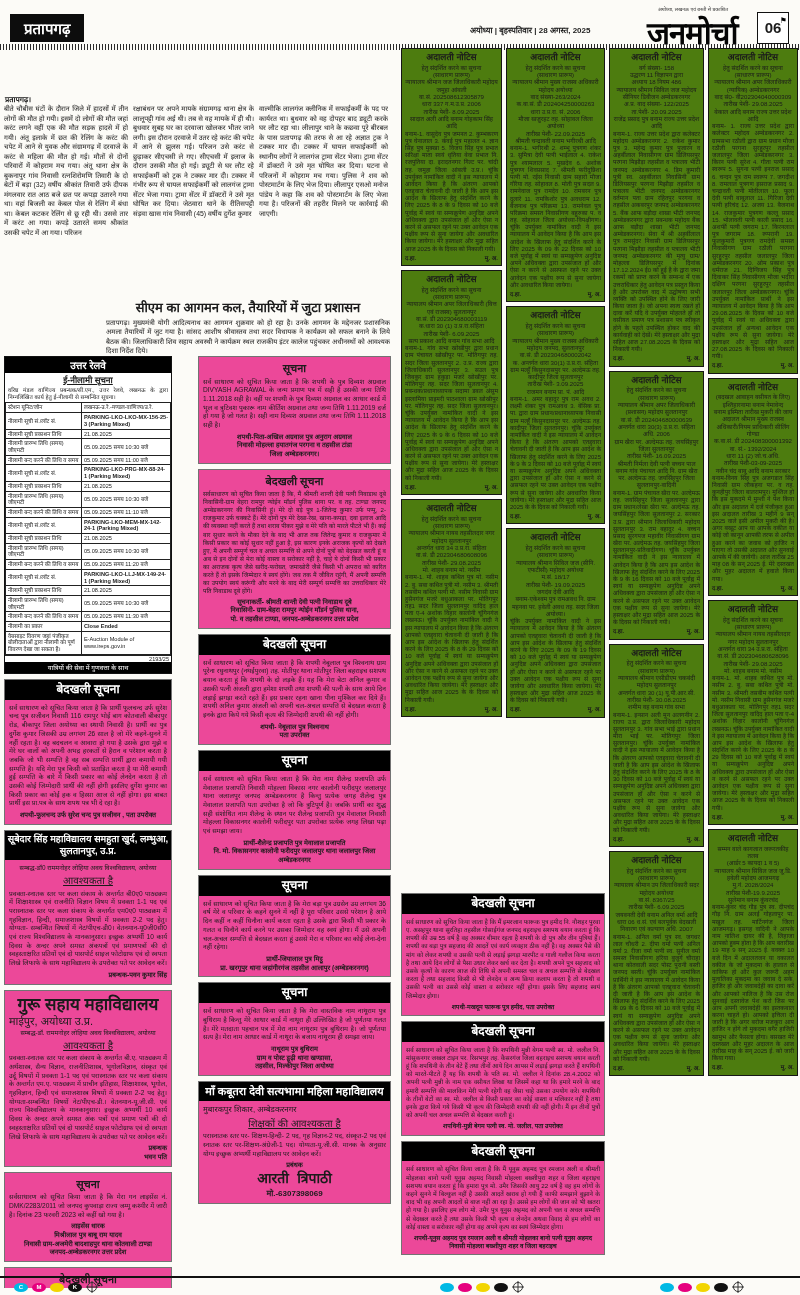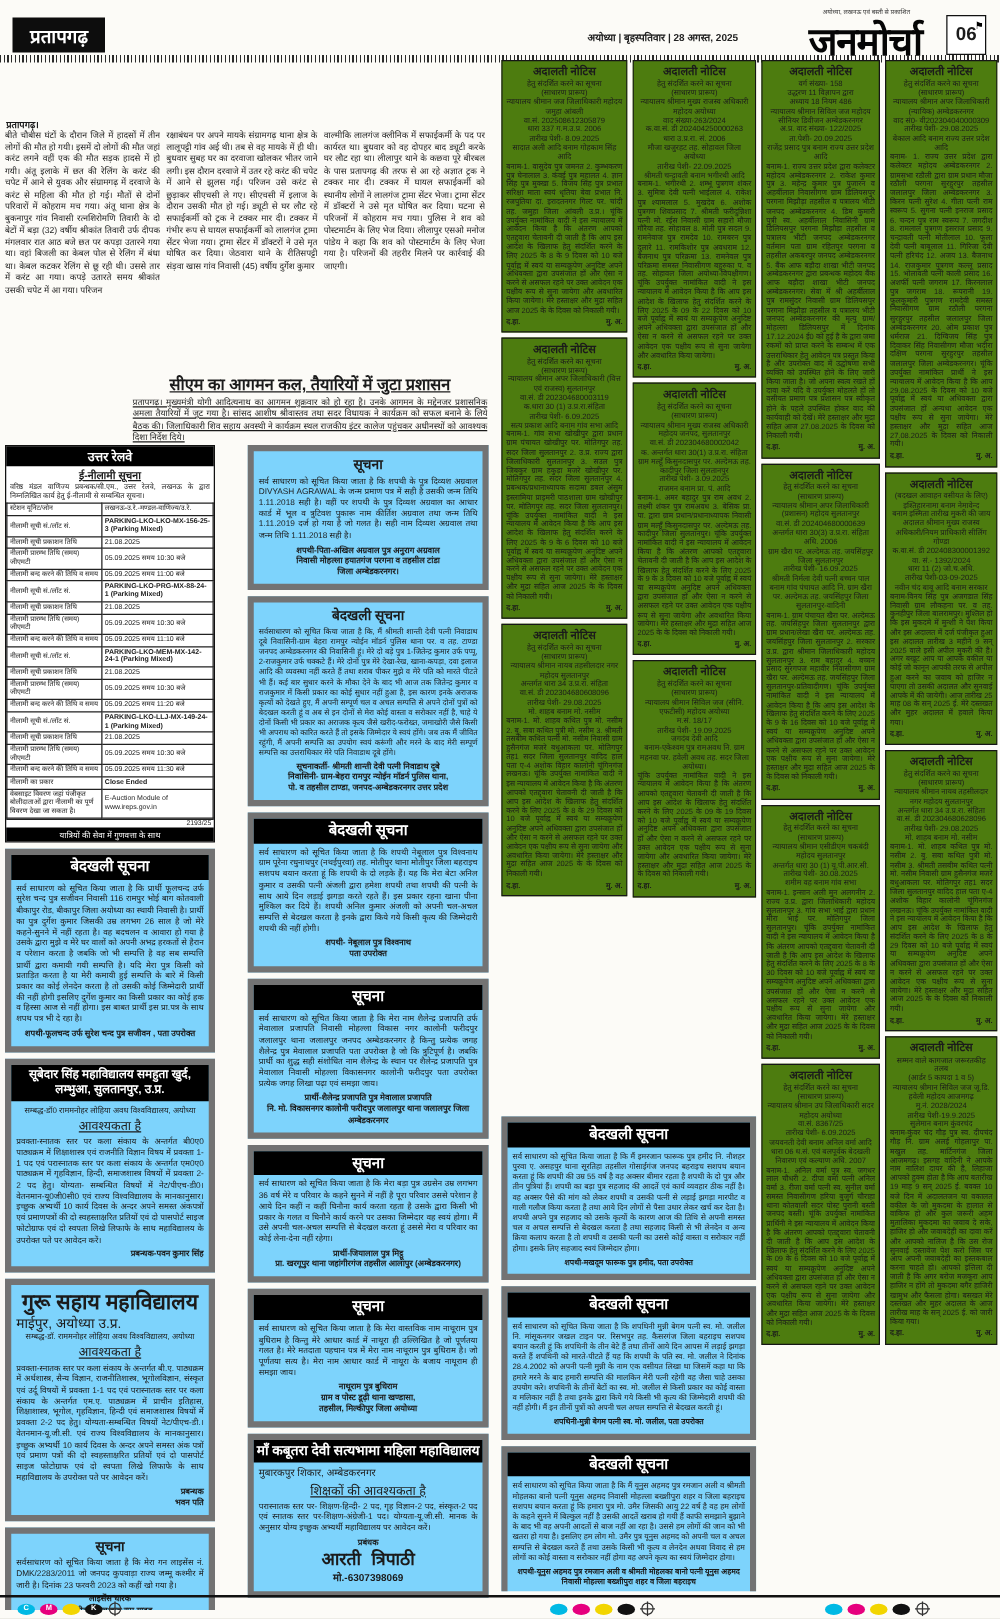--- a/index.html
+++ b/index.html
@@ -17,41 +17,41 @@
   .hatch{position:absolute;left:0;top:44px;width:800px;height:6px;
       background:repeating-linear-gradient(90deg,#2a2a2a 0 1px,transparent 1px 3px);}
   
   .headline{position:absolute;left:2px;top:47px;width:390px;font-size:34px;font-weight:900;
       text-align:center;letter-spacing:-1px;color:#040404;}
   .place{position:absolute;left:5px;top:94px;font-size:7.5px;font-weight:bold;}
   .lead-col{position:absolute;font-size:6.9px;line-height:1.38;text-align:justify;overflow:hidden;}
   #lc1{left:4px;top:104px;width:124px;height:250px;}
   #lc2{left:133px;top:104px;width:121px;height:194px;}
   #lc3{left:259px;top:104px;width:129px;height:194px;}
-  .cm-box{position:absolute;left:106px;top:298px;width:284px;height:58px;overflow:hidden;text-decoration:underline;}
+  .cm-box{position:absolute;left:106px;top:298px;width:284px;height:58px;overflow:hidden;}
   .cm-head{font-size:13px;font-weight:900;text-align:center;margin-bottom:2px;}
   .cm-body{font-size:6.9px;line-height:1.35;text-align:justify;}
   
   .stackcol{position:absolute;overflow:hidden;}
   #col-left{left:4px;top:356px;width:168px;height:932px;}
   #col-mid{left:198px;top:356px;width:193px;height:932px;}
   #col-a{left:401px;top:48px;width:101px;height:843px;}
   #col-b{left:506px;top:48px;width:99px;height:843px;}
   #col-c{left:609px;top:48px;width:95px;height:1242px;}
   #col-d{left:708px;top:48px;width:90px;height:1242px;}
   #wide-beds{left:401px;top:893px;width:204px;height:380px;overflow:hidden;position:absolute;}
   
   .notice{border:1px solid #161616;background:#4d7c0f;padding:3px;margin-bottom:4px;
       font-size:6px;line-height:1.2;text-align:justify;}
   .n-title{font-size:9px;font-weight:bold;text-align:center;margin-bottom:1px;}
   .n-sub{font-size:6.1px;text-align:center;white-space:pre-line;margin-bottom:1px;}
   .n-body{text-align:justify;}
   .n-foot{display:flex;justify-content:space-between;font-weight:bold;margin-top:2px;font-size:6px;}
   
-  .box{border:5px solid #737373;background:#7dd3fc;padding:4px;margin-bottom:5px;
+  .box{border:1px solid #737373;background:#ec4899;padding:4px;margin-bottom:5px;
       font-size:6.6px;line-height:1.32;text-align:justify;}
   .banner{background:#000;color:#fff;font-weight:bold;text-align:center;font-size:12px;
       padding:2px 0;margin:-4px -4px 4px -4px;}
   .plain-title{font-weight:bold;text-align:center;font-size:11px;margin-bottom:2px;}
   .sig{white-space:pre-line;text-align:center;font-weight:bold;margin-top:3px;}
   .sig-r{text-align:right;font-weight:bold;margin-top:3px;}
   .affil{text-align:center;font-size:6.4px;margin-bottom:2px;}
   .need{font-weight:normal;text-align:center;font-size:10px;text-decoration:underline;margin:2px 0;}
   .big-title{font-size:17px;font-weight:900;text-align:center;line-height:1.15;}
   .big-sub{font-size:11px;font-weight:normal;text-align:left;}

